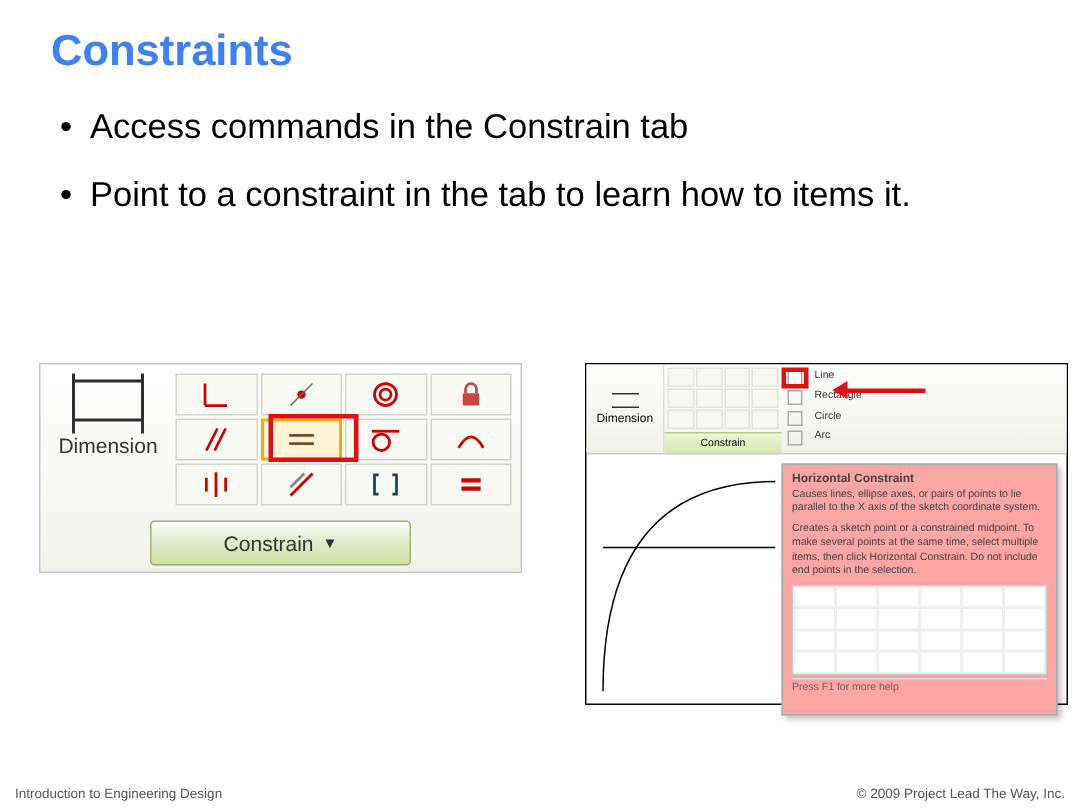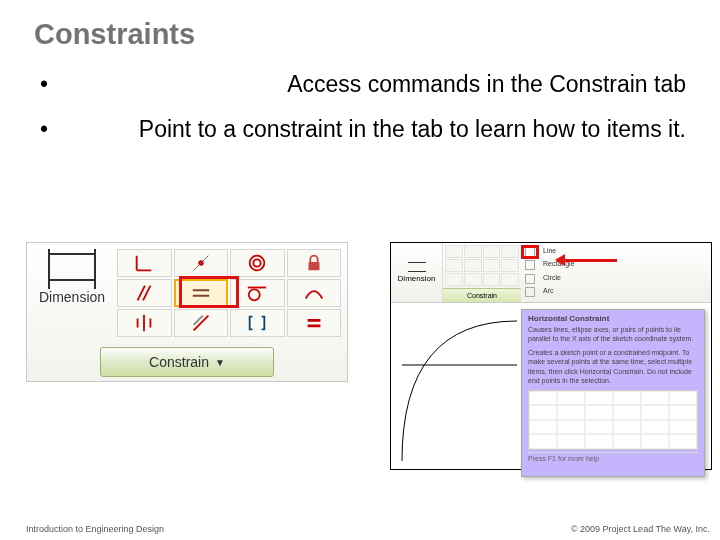--- a/index.html
+++ b/index.html
@@ -1,20 +1,20 @@
 <!DOCTYPE html>
 <html><head>
 <meta charset="utf-8">
 <style>
   * { box-sizing: border-box; margin: 0; padding: 0; }
   body { width: 720px; height: 540px; background: #fff; font-family: Arial, sans-serif; position: relative; overflow: hidden; }
   .slide { width: 100%; height: 100%; padding: 18px 34px 0 34px; position: relative; }
-  .title { color: #737373; font-size: 29px; margin-bottom: 18px; }
+  .title { color: #3b82f6; font-size: 29px; margin-bottom: 18px; }
   .bullets { color: #000; font-size: 23px; line-height: 1.35; }
-  .bullets li { margin-bottom: 14px; list-style: none; padding-left: 26px; position: relative; text-align: right; }
+  .bullets li { margin-bottom: 14px; list-style: none; padding-left: 26px; position: relative; }
   .bullets li::before { content: "•"; position: absolute; left: 6px; top: 0; }
 
   
   .ribbon-left { position: absolute; left: 26px; top: 242px; width: 322px; height: 140px; background: linear-gradient(#fff,#f2f2ed); border: 1px solid #c8c8c8; }
   .dim-section { display: flex; height: 100px; }
   .dim-btn { width: 90px; display: flex; flex-direction: column; align-items: center; justify-content: flex-start; padding-top: 10px; gap: 8px; }
   .dim-icon { width: 46px; height: 28px; border-top: 2px solid #2e2e2e; border-bottom: 2px solid #2e2e2e; position: relative; }
   .dim-icon::before, .dim-icon::after { content:""; position:absolute; width:2px; height:40px; background:#2e2e2e; top:-6px; }
   .dim-icon::before { left:-1px; } .dim-icon::after { right:-1px; }
   .dim-label { font-size: 14px; color:#333; }
@@ -36,32 +36,32 @@
   .shot-constrain-tab .mg { flex:1; display:grid; grid-template-columns:repeat(4,1fr); grid-template-rows:repeat(3,1fr); gap:1px; padding:2px; }
   .shot-constrain-tab .mg div { background:#f7f7f2; border:1px solid #e3e3dd; }
   .shot-constrain-tab .lbl { height:14px; background:linear-gradient(#eef5da,#d7e6b0); border-top:1px solid #b6c98a; font-size:7px; display:flex; align-items:center; justify-content:center; }
   .shot-r-right { flex:1; padding:4px; display:grid; grid-template-columns:auto 1fr; gap:2px 8px; font-size:7px; color:#333; }
   .shot-r-right .ic { width:10px; height:10px; border:1px solid #aaa; }
   .red-hl.shot-r { top:2px; left:130px; width:18px; height:14px; }
   .red-arrow { position:absolute; left:166px; top:9px; width:70px; height:16px; }
   .red-arrow::before { content:""; position:absolute; left:0; top:7px; right:10px; height:3px; background:#e01010; }
   .red-arrow::after { content:""; position:absolute; left:-2px; top:2px; width:0; height:0; border-right:10px solid #e01010; border-top:6px solid transparent; border-bottom:6px solid transparent; }
 
-  .tooltip { position:absolute; left:130px; top:66px; width:184px; background:#c4b5fd; border:1px solid #aaa; padding:4px 6px 14px 6px; font-size:7px; color:#444; box-shadow:2px 2px 4px rgba(0,0,0,.25); }
+  .tooltip { position:absolute; left:130px; top:66px; width:184px; background:#fca5a5; border:1px solid #aaa; padding:4px 6px 14px 6px; font-size:7px; color:#444; box-shadow:2px 2px 4px rgba(0,0,0,.25); }
   .tooltip .tt-title { font-weight:bold; font-size:8px; margin-bottom:2px; }
   .tooltip .tt-body { font-size:7px; line-height:1.35; margin-bottom:4px; }
   .tooltip .tt-grid { height:60px; background:#fff; border:1px solid #ccc; display:grid; grid-template-columns:repeat(6,1fr); grid-template-rows:repeat(4,1fr); margin-bottom:2px; }
   .tooltip .tt-grid div { border:1px solid #eee; }
   .tooltip .tt-foot { font-size:7px; color:#666; border-top:1px solid #ddd; padding-top:2px; }
 
   .curve { position:absolute; left:6px; top:68px; width:120px; height:150px; }
   .curve path { stroke:#000; fill:none; stroke-width:1; }
 
   
-  .footer { position:absolute; left:16px; right:0; bottom:6px; display:flex; justify-content:space-between; padding:0 10px; font-size:9px; color:#555; }
+  .footer { position:absolute; left:0; right:0; bottom:6px; display:flex; justify-content:space-between; padding:0 10px; font-size:9px; color:#555; }
 </style>
 </head>
 <body>
 
 <div class="slide">
   <h1 class="title">Constraints</h1>
   <ul class="bullets">
     <li>Access commands in the Constrain tab</li>
     <li>Point to a constraint in the tab to learn how to items it.</li>
   </ul>

